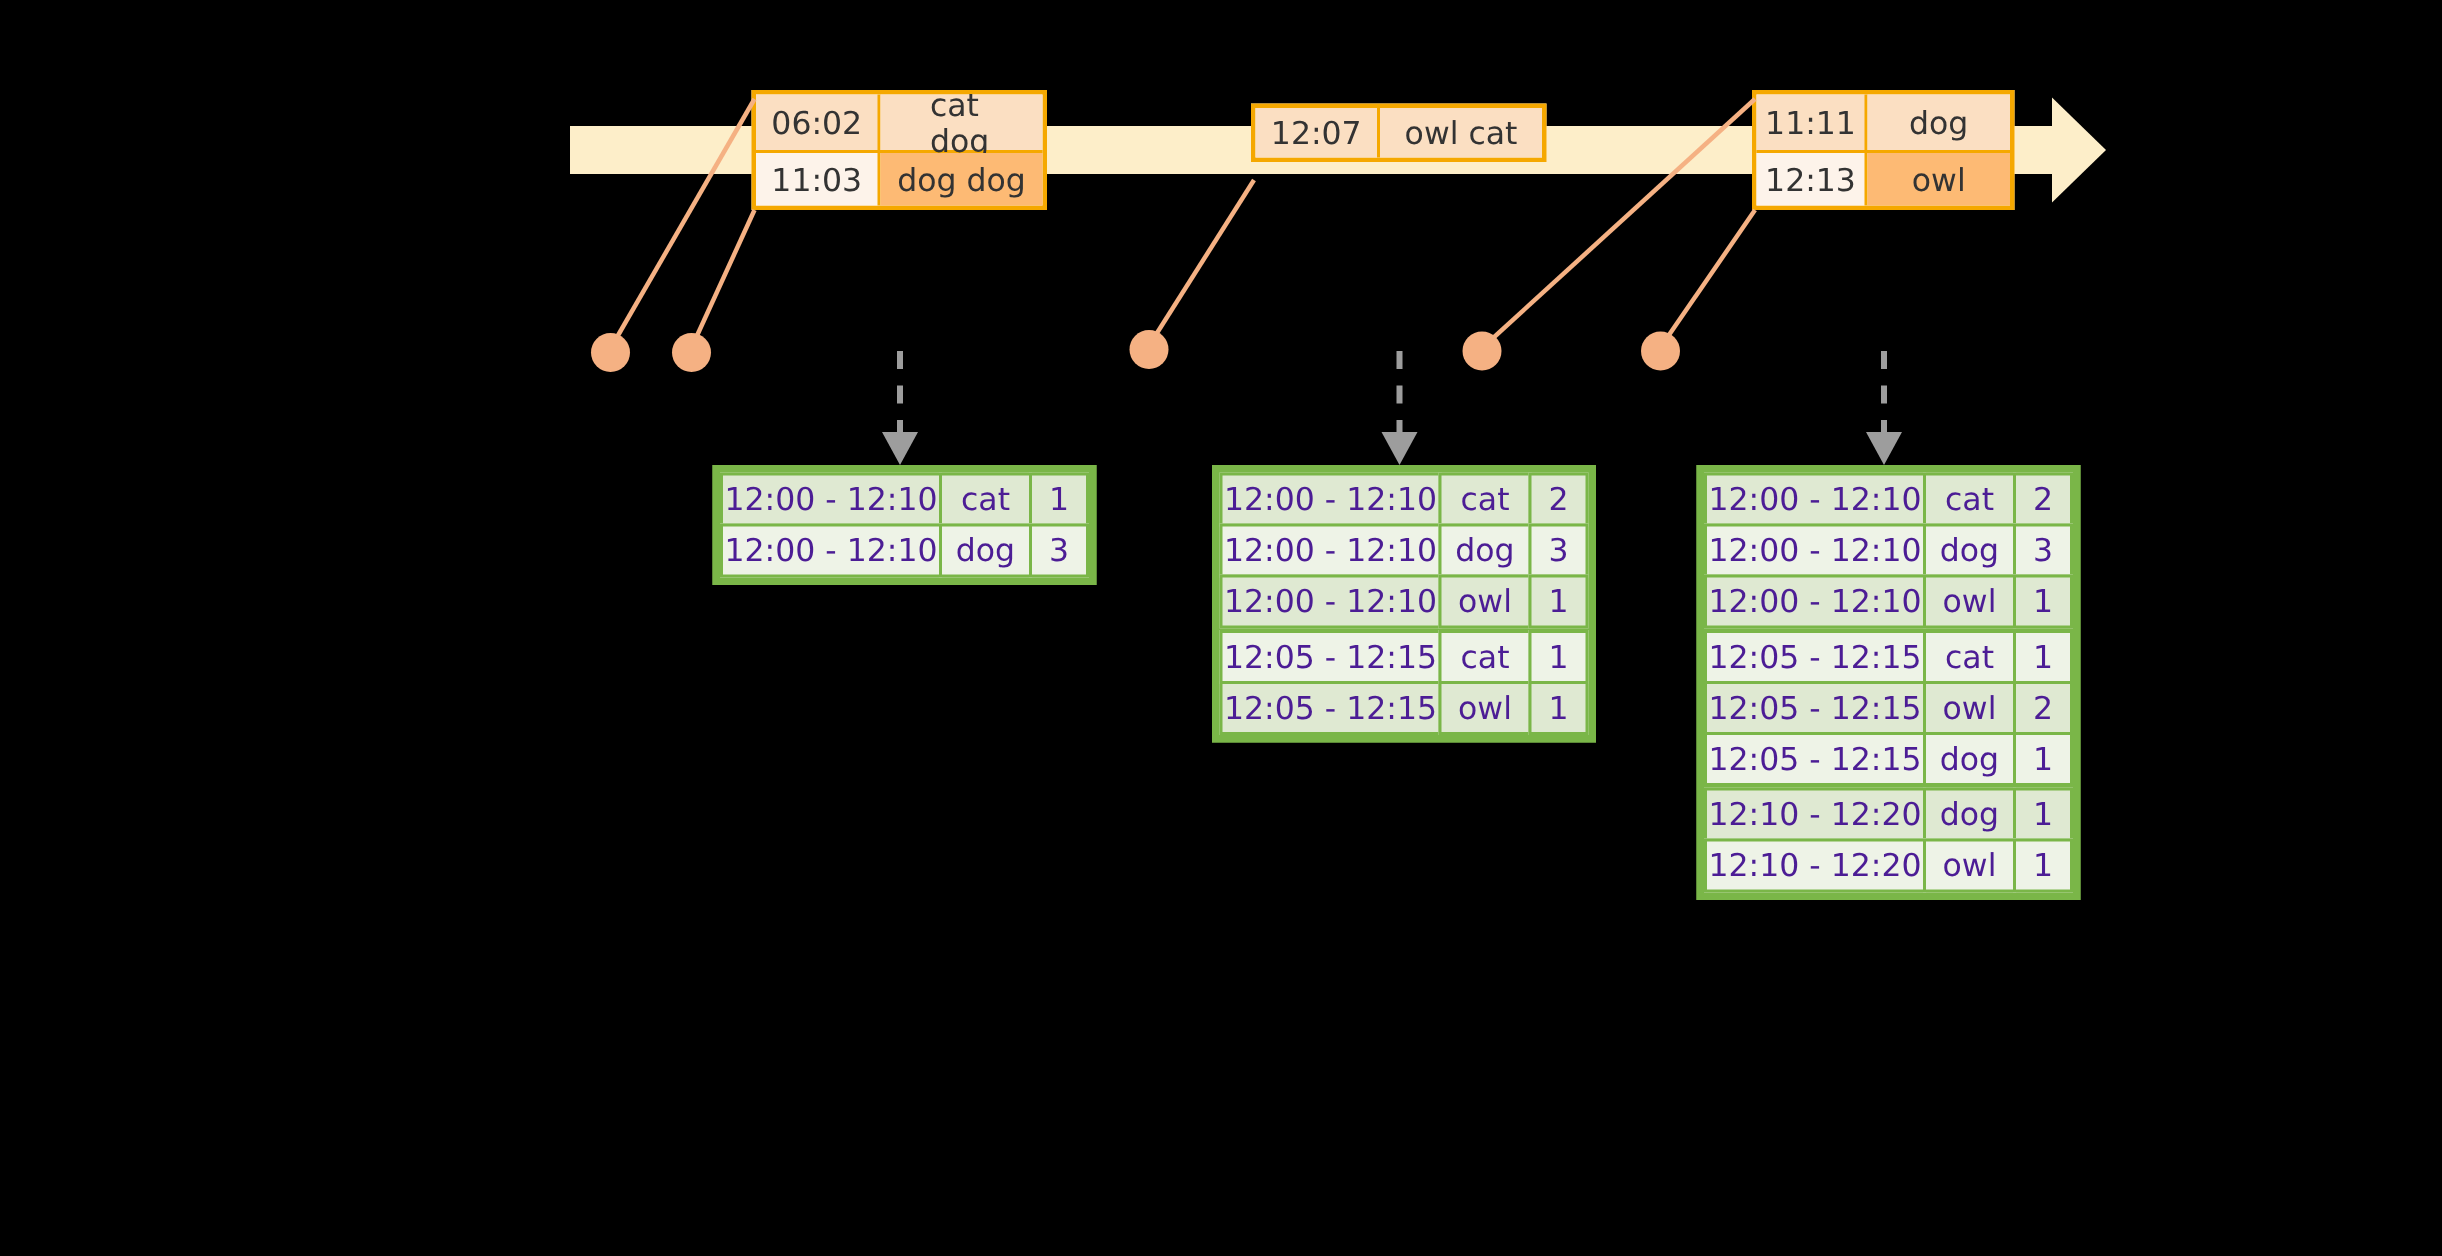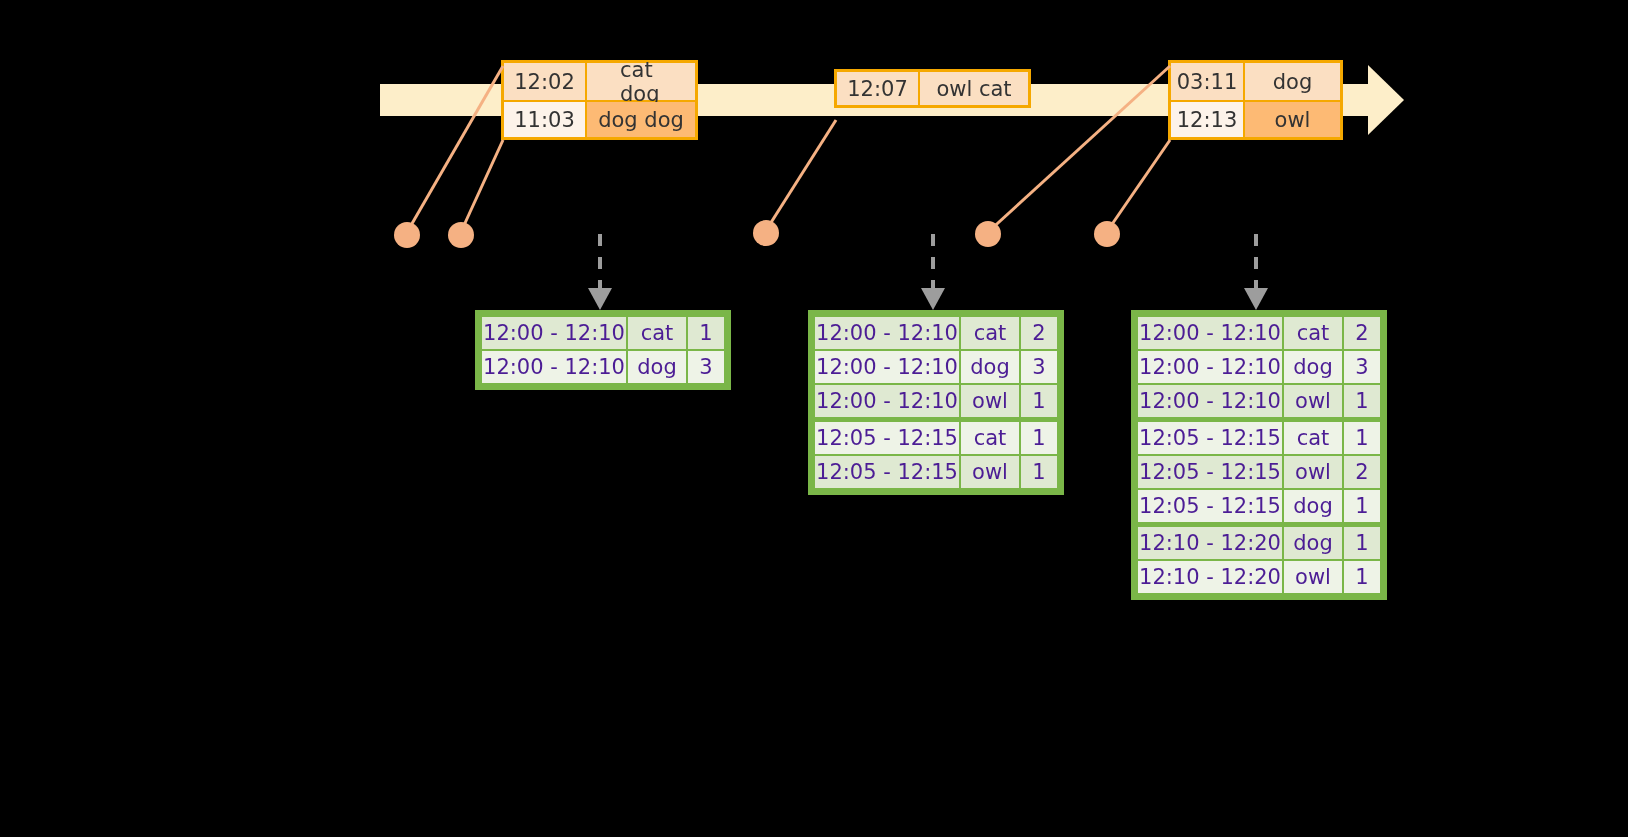--- a/index.html
+++ b/index.html
@@ -60,39 +60,39 @@
 </head>
 <body>
 
 <div id="stage">
 
   <div class="timeline-bar"></div>
   <div class="timeline-arrow"></div>
 
   <div class="evt-box" style="left:501px;top:60px;width:197px;height:80px;">
     <div class="evt-row shade" style="height:37px;">
-      <div class="evt-time" style="width:83px;height:100%;">12:02</div>
+      <div class="evt-time" style="width:83px;height:100%;">06:02</div>
       <div class="evt-words" style="width:108px;height:100%;padding-left:33px;">cat dog</div>
     </div>
     <div class="evt-row" style="height:37px;">
       <div class="evt-time" style="width:83px;height:100%;">11:03</div>
       <div class="evt-words" style="width:108px;height:100%;">dog dog</div>
     </div>
   </div>
 
   <div class="evt-box" style="left:834px;top:69px;width:197px;height:39px;">
     <div class="evt-row shade" style="height:33px;">
       <div class="evt-time" style="width:83px;height:100%;">12:07</div>
       <div class="evt-words" style="width:108px;height:100%;">owl cat</div>
     </div>
   </div>
 
   <div class="evt-box" style="left:1168px;top:60px;width:175px;height:80px;">
     <div class="evt-row shade" style="height:37px;">
-      <div class="evt-time" style="width:74px;height:100%;">03:11</div>
+      <div class="evt-time" style="width:74px;height:100%;">11:11</div>
       <div class="evt-words" style="width:95px;height:100%;">dog</div>
     </div>
     <div class="evt-row" style="height:37px;">
       <div class="evt-time" style="width:74px;height:100%;">12:13</div>
       <div class="evt-words" style="width:95px;height:100%;">owl</div>
     </div>
   </div>
 
   <svg id="wires" viewBox="0 0 1628 837">
     <g stroke="#f5b183" stroke-width="3" fill="none">

